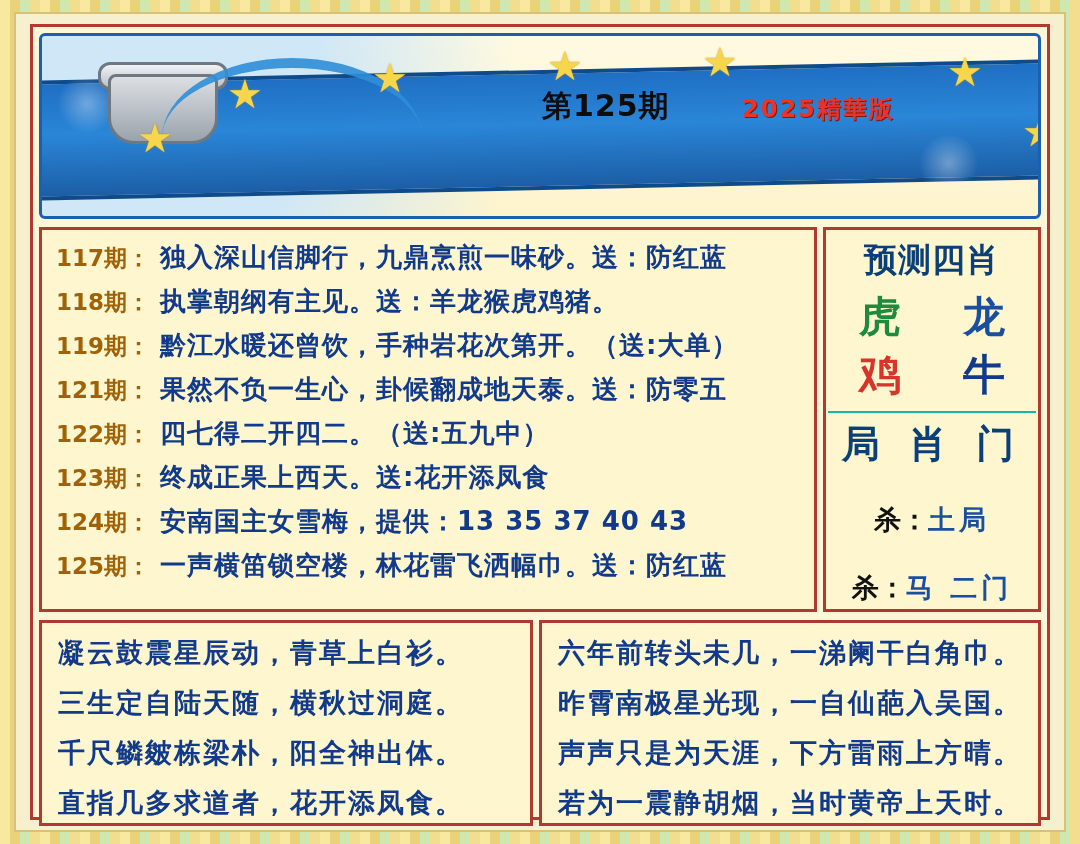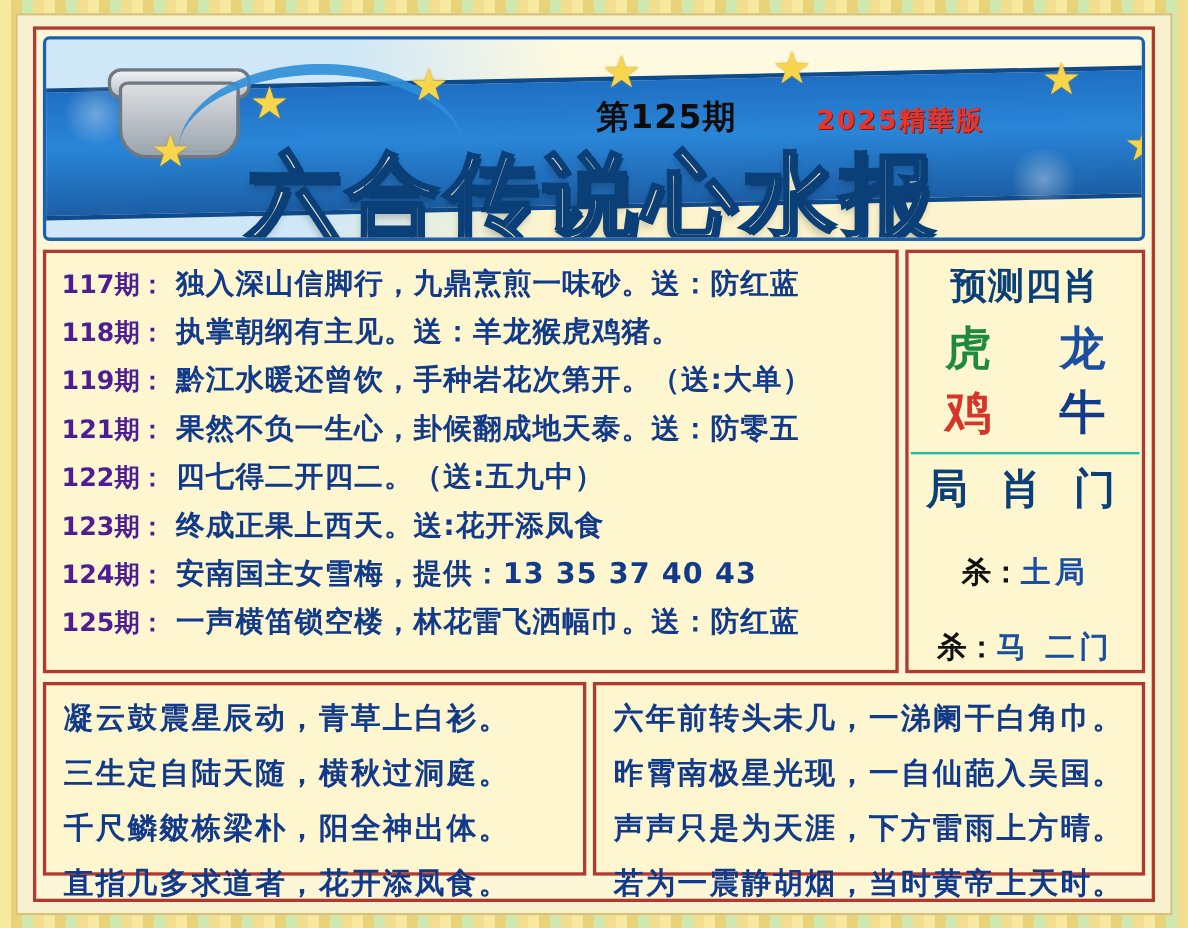--- a/index.html
+++ b/index.html
@@ -174,21 +174,21 @@
     box-sizing: border-box;
     padding: 10px 14px 6px 14px;
   }
   .verse-row {
     display: flex;
     align-items: baseline;
     margin-bottom: 9px;
     white-space: nowrap;
   }
   .verse-no {
-    color: #4c1d95;
+    color: #a16207;
     font-size: 23px;
     font-weight: bold;
     width: 104px;
     flex: 0 0 104px;
     font-family: "DejaVu Sans", sans-serif;
   }
   .verse-text {
     color: #123a8a;
     font-size: 26px;
     font-weight: bold;
@@ -243,21 +243,21 @@
     font-weight: bold;
     color: #0b0b0b;
   }
   .kill-row .val { color: #1a4fa0; letter-spacing: 4px; }
   .kill-row .lbl { color: #111; }
 
   
   .bottom {
     display: flex;
     margin-top: 8px;
-    height: 176px;
+    height: 206px;
     gap: 6px;
   }
   .poem-box {
     flex: 1 1 50%;
     border: 3px solid #b03a2f;
     background: #fdf6cf;
     box-sizing: border-box;
     padding: 12px 16px;
   }
   .poem-line {
@@ -305,21 +305,20 @@
         </div>
       <div class="star" style="left:905px; top:36px;">
           <span>★</span>
         </div>
       <div class="star" style="left:980px; top:96px;">
           <span>★</span>
         </div>
 
       <div class="issue-no">第125期</div>
       <div class="edition">2025精華版</div>
-      <div class="title">六合传说心水报</div>
     </div>
 
     <div class="middle">
 
       <div class="verse-box">
         <div class="verse-row">
           <div class="verse-no">117期：</div>
           <div class="verse-text">独入深山信脚行，九鼎烹煎一味砂。送：防红蓝</div>
         </div>
         <div class="verse-row">

